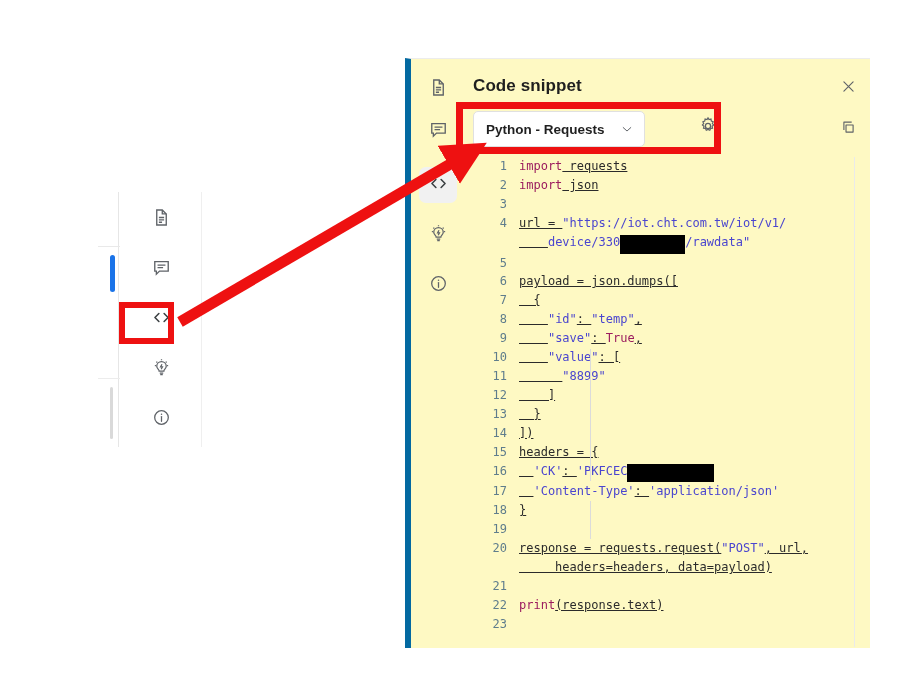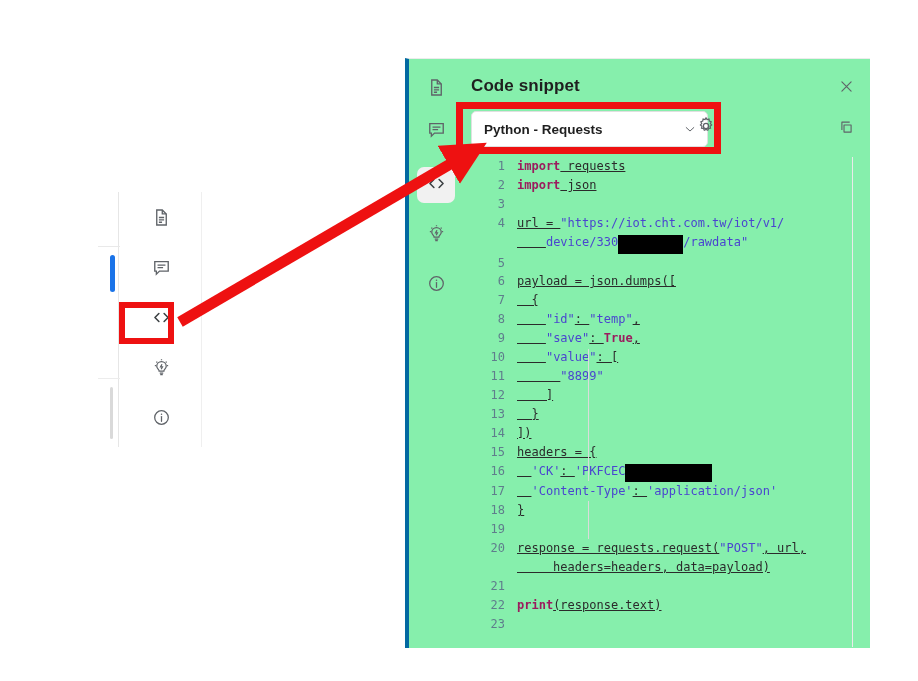--- a/index.html
+++ b/index.html
@@ -81,22 +81,22 @@
     background: #ececec;
   }
 
   
   #panel {
     position: absolute;
     left: 405px;
     top: 58px;
     width: 465px;
     height: 590px;
-    background: #86efac;
-    border-left: 4px solid #0369a1;
+    background: #fef9c3;
+    border-left: 6px solid #0369a1;
     border-top: 1px solid #ececec;
     box-sizing: border-box;
   }
 
   
   #panel-rail {
     position: absolute;
     left: 0;
     top: 0;
     width: 52px;
@@ -145,21 +145,21 @@
     display: flex;
     align-items: center;
     justify-content: center;
   }
 
   
   #lang-select {
     position: absolute;
     left: 62px;
     top: 52px;
-    width: 237px;
+    width: 172px;
     height: 36px;
     background: #ffffff;
     border: 1px solid #e0e0e0;
     border-radius: 5px;
     box-sizing: border-box;
     display: flex;
     align-items: center;
   }
   #lang-select-label {
     font-size: 13.5px;
@@ -208,21 +208,21 @@
     width: 34px;
     padding: 0 12px 0 0;
     vertical-align: top;
     user-select: none;
   }
   #code-table td.src {
     padding: 0;
     vertical-align: top;
     color: #2b2b2b;
   }
-  .kw   { color: #9b1c5e; font-weight: bold; }
+  .kw   { color: #9b1c5e; font-weight: normal; }
   .str  { color: #4a45cf; }
   .plain{ color: #2b2b2b; text-decoration: underline; }
   .redact {
     display: inline-block;
     background: #000000;
     color: transparent;
     vertical-align: -2px;
   }
 
   

